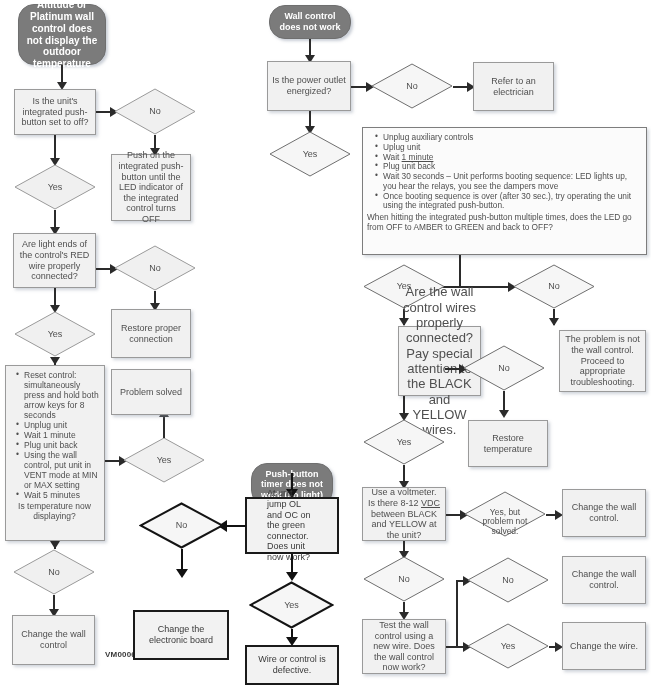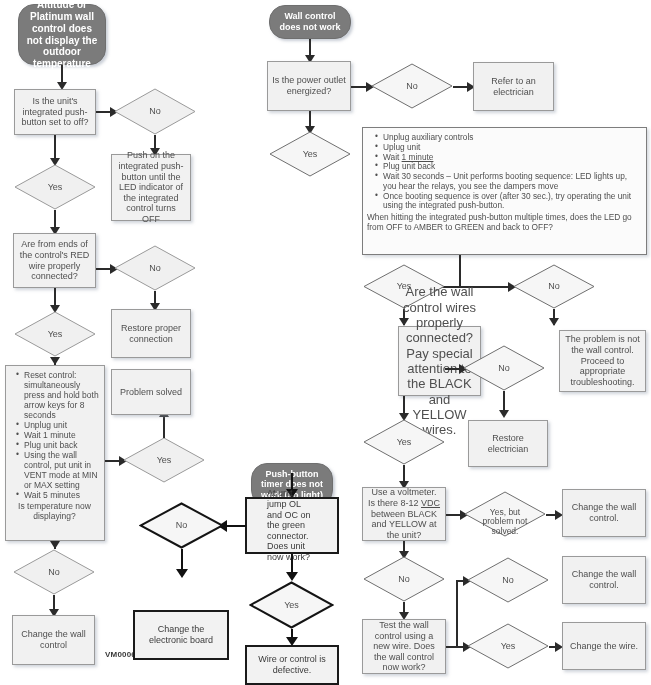--- a/index.html
+++ b/index.html
@@ -128,21 +128,21 @@
   <div class="arrow down" style="left:50px;top:158px;"></div>
   <div class="diamond" style="left:14px;top:164px;width:82px;height:46px;">
     <svg class="dshape" viewBox="0 0 82 46" preserveAspectRatio="none">
       <polygon points="41,1 81,23 41,45 1,23" fill="#f0f0f0" stroke="#9a9a9a" stroke-width="1"></polygon>
     </svg>
     <span class="dlabel" style="font-size:9px;">Yes</span>
   </div>
   <div class="ln v" style="left:54px;top:210px;height:20px;"></div>
   <div class="arrow down" style="left:50px;top:227px;"></div>
 
-  <div class="node box" style="left:13px;top:233px;width:83px;height:55px;font-size:9px;">Are from ends of the control's RED wire properly connected?</div>
+  <div class="node box" style="left:13px;top:233px;width:83px;height:55px;font-size:9px;">Are light ends of the control's RED wire properly connected?</div>
 
   <div class="ln h" style="left:96px;top:268px;width:18px;"></div>
   <div class="arrow right" style="left:110px;top:264px;"></div>
   <div class="diamond" style="left:114px;top:245px;width:82px;height:46px;">
     <svg class="dshape" viewBox="0 0 82 46" preserveAspectRatio="none">
       <polygon points="41,1 81,23 41,45 1,23" fill="#f0f0f0" stroke="#9a9a9a" stroke-width="1"></polygon>
     </svg>
     <span class="dlabel" style="font-size:9px;">No</span>
   </div>
   <div class="ln v" style="left:154px;top:291px;height:17px;"></div>
@@ -276,21 +276,21 @@
   <div class="ln h" style="left:445px;top:368px;width:18px;"></div>
   <div class="arrow right" style="left:459px;top:364px;"></div>
   <div class="diamond" style="left:463px;top:345px;width:82px;height:46px;">
     <svg class="dshape" viewBox="0 0 82 46" preserveAspectRatio="none">
       <polygon points="41,1 81,23 41,45 1,23" fill="#f6f6f6" stroke="#6f6f6f" stroke-width="1"></polygon>
     </svg>
     <span class="dlabel" style="font-size:9px;">No</span>
   </div>
   <div class="ln v" style="left:503px;top:391px;height:25px;"></div>
   <div class="arrow down" style="left:499px;top:410px;"></div>
-  <div class="node box" style="left:468px;top:420px;width:80px;height:47px;font-size:9px;">Restore electrician</div>
+  <div class="node box" style="left:468px;top:420px;width:80px;height:47px;font-size:9px;">Restore temperature</div>
 
   <div class="ln v" style="left:403px;top:396px;height:22px;"></div>
   <div class="arrow down" style="left:399px;top:413px;"></div>
   <div class="diamond" style="left:363px;top:419px;width:82px;height:46px;">
     <svg class="dshape" viewBox="0 0 82 46" preserveAspectRatio="none">
       <polygon points="41,1 81,23 41,45 1,23" fill="#f6f6f6" stroke="#6f6f6f" stroke-width="1"></polygon>
     </svg>
     <span class="dlabel" style="font-size:9px;">Yes</span>
   </div>
   <div class="ln v" style="left:403px;top:465px;height:20px;"></div>

